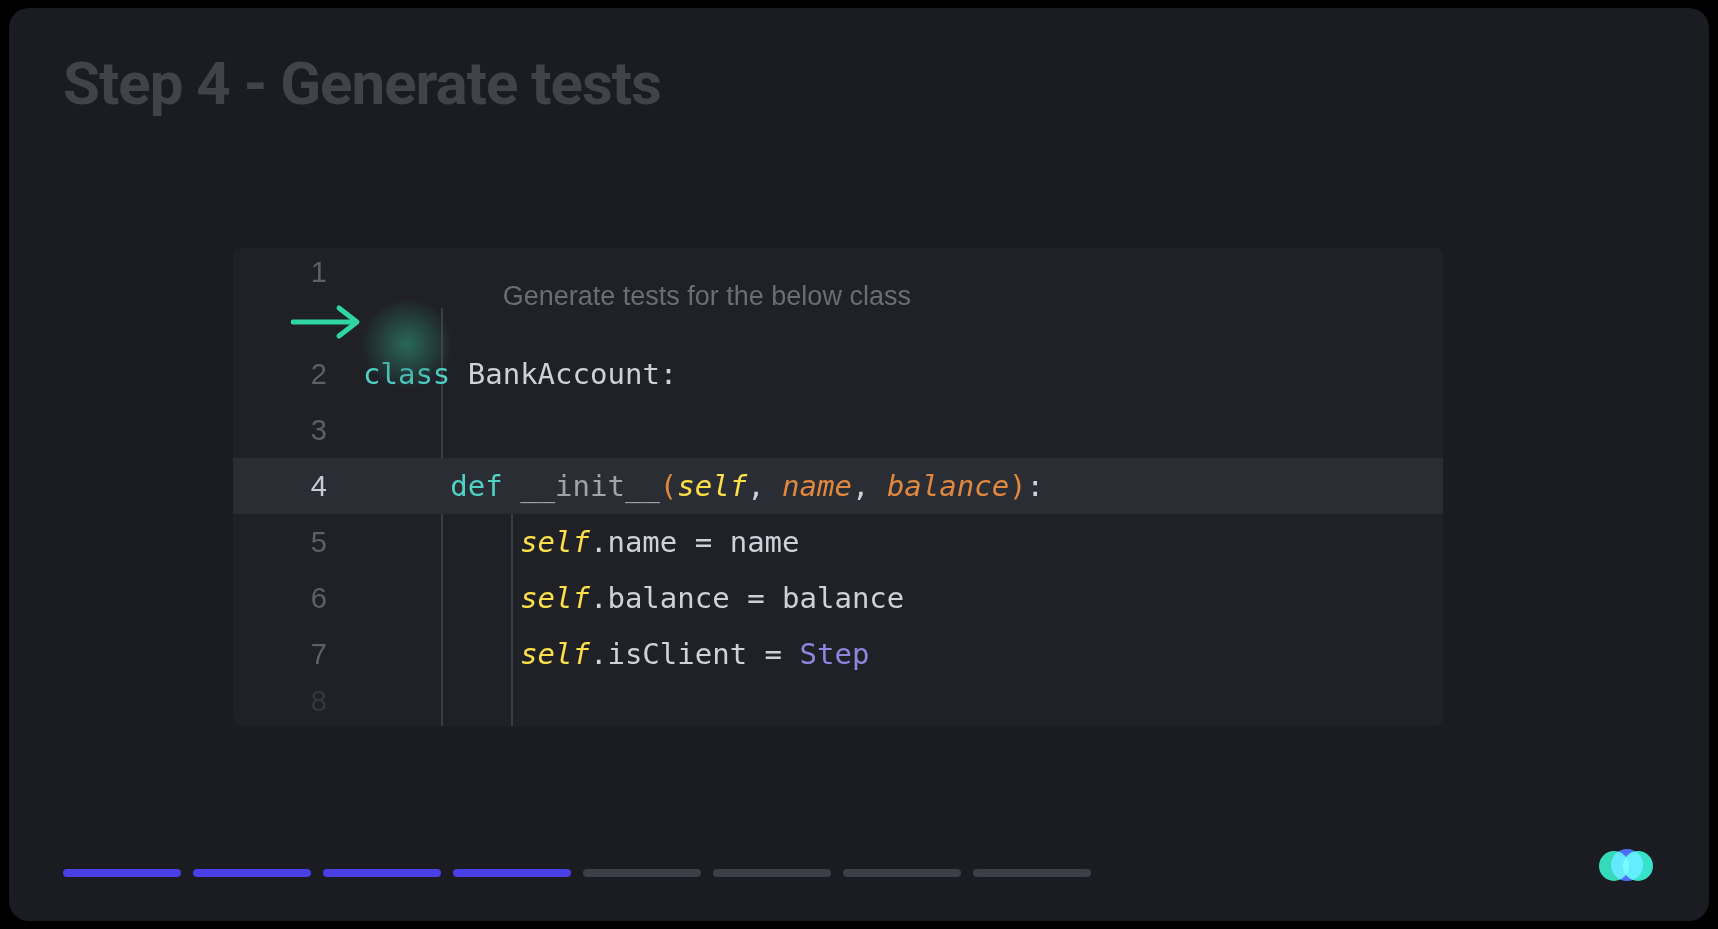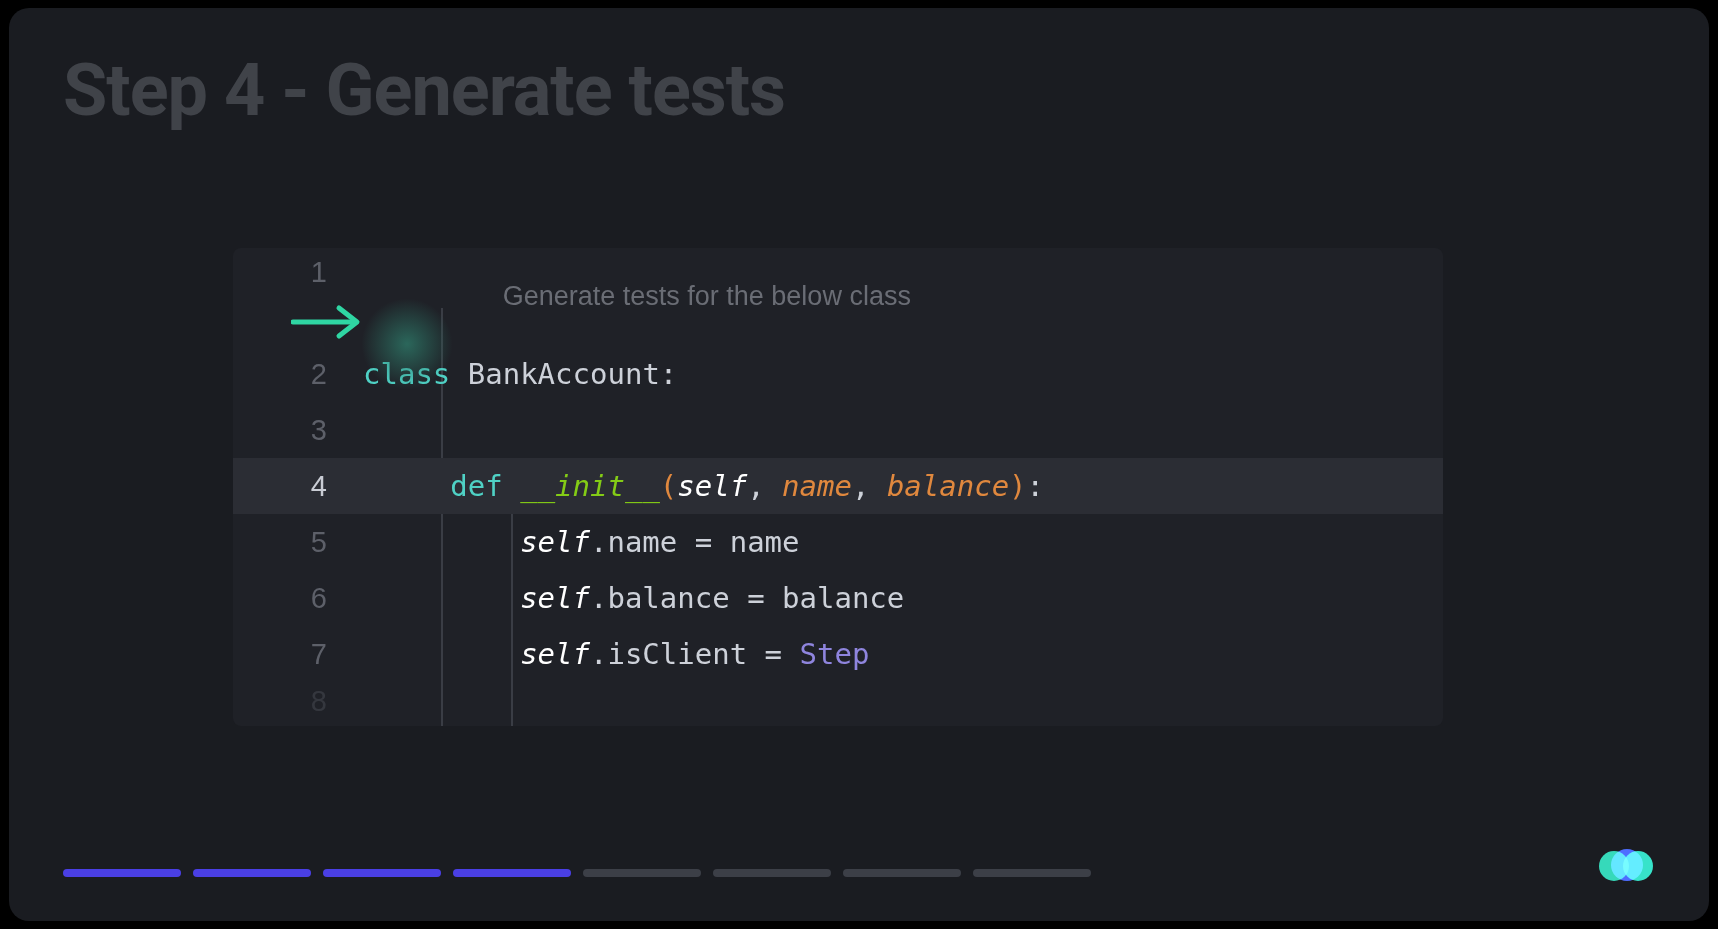--- a/index.html
+++ b/index.html
@@ -18,21 +18,21 @@
     height: 913px;
     margin: 8px auto;
     background: #1a1c21;
     border-radius: 20px;
     overflow: hidden;
   }
   .title {
     position: absolute;
     left: 54px;
     top: 40px;
-    font-size: 72px;
+    font-size: 60px;
     font-weight: 700;
     color: #404349;
     letter-spacing: -1px;
   }
   .code-panel {
     position: absolute;
     left: 224px;
     top: 240px;
     width: 1210px;
     height: 478px;
@@ -76,23 +76,23 @@
     position: absolute;
     left: 278px;
     top: 228px;
     bottom: -6px;
     width: 2px;
     background: #3a3d45;
   }
   .tok { display: inline; margin-top: 8px; }
   .kw   { color: #4fd1c5; }
   .cls  { color: #cdd1d9; }
-  .fn   { color: #84cc16; font-style: italic; }
+  .fn   { color: #a3a3a3; }
   .par  { color: #cdd1d9; }
-  .self { color: #ffffff; font-style: italic; }
+  .self { color: #fde047; font-style: italic; }
   .arg  { color: #e0883e; font-style: italic; }
   .prop { color: #cdd1d9; }
   .op   { color: #cdd1d9; }
   .bool { color: #8f85de; }
   .punct{ color: #e0883e; }
   .punct2{ color: #cdd1d9; }
   .ghost-wrap {
     position: relative;
     height: 56px;
     display: flex;

